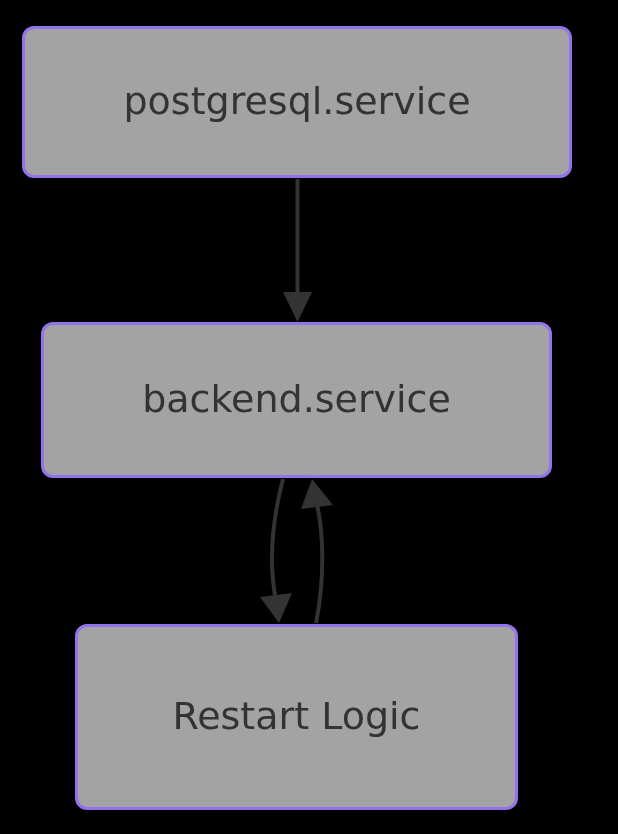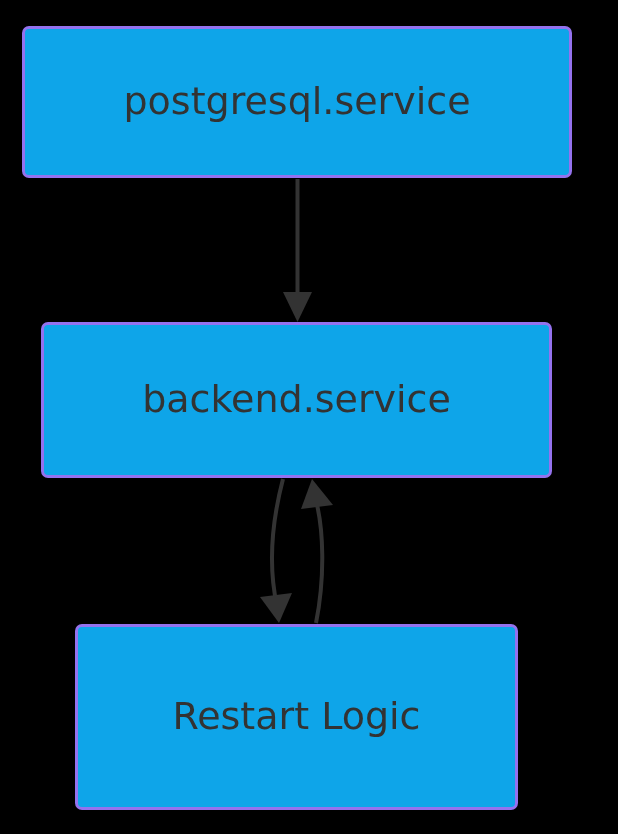--- a/index.html
+++ b/index.html
@@ -24,23 +24,23 @@
     position: absolute;
     left: 0;
     top: 0;
     width: 618px;
     height: 834px;
     pointer-events: none;
   }
   .node {
     position: absolute;
     box-sizing: border-box;
-    background: #0ea5e9;
+    background: #a3a3a3;
     border: 3px solid #9472ee;
-    border-radius: 7px;
+    border-radius: 12px;
     display: flex;
     align-items: center;
     justify-content: center;
     text-align: center;
   }
   .node-label {
     color: #333333;
     font-size: 38px;
     line-height: 1.05;
     font-weight: 400;

